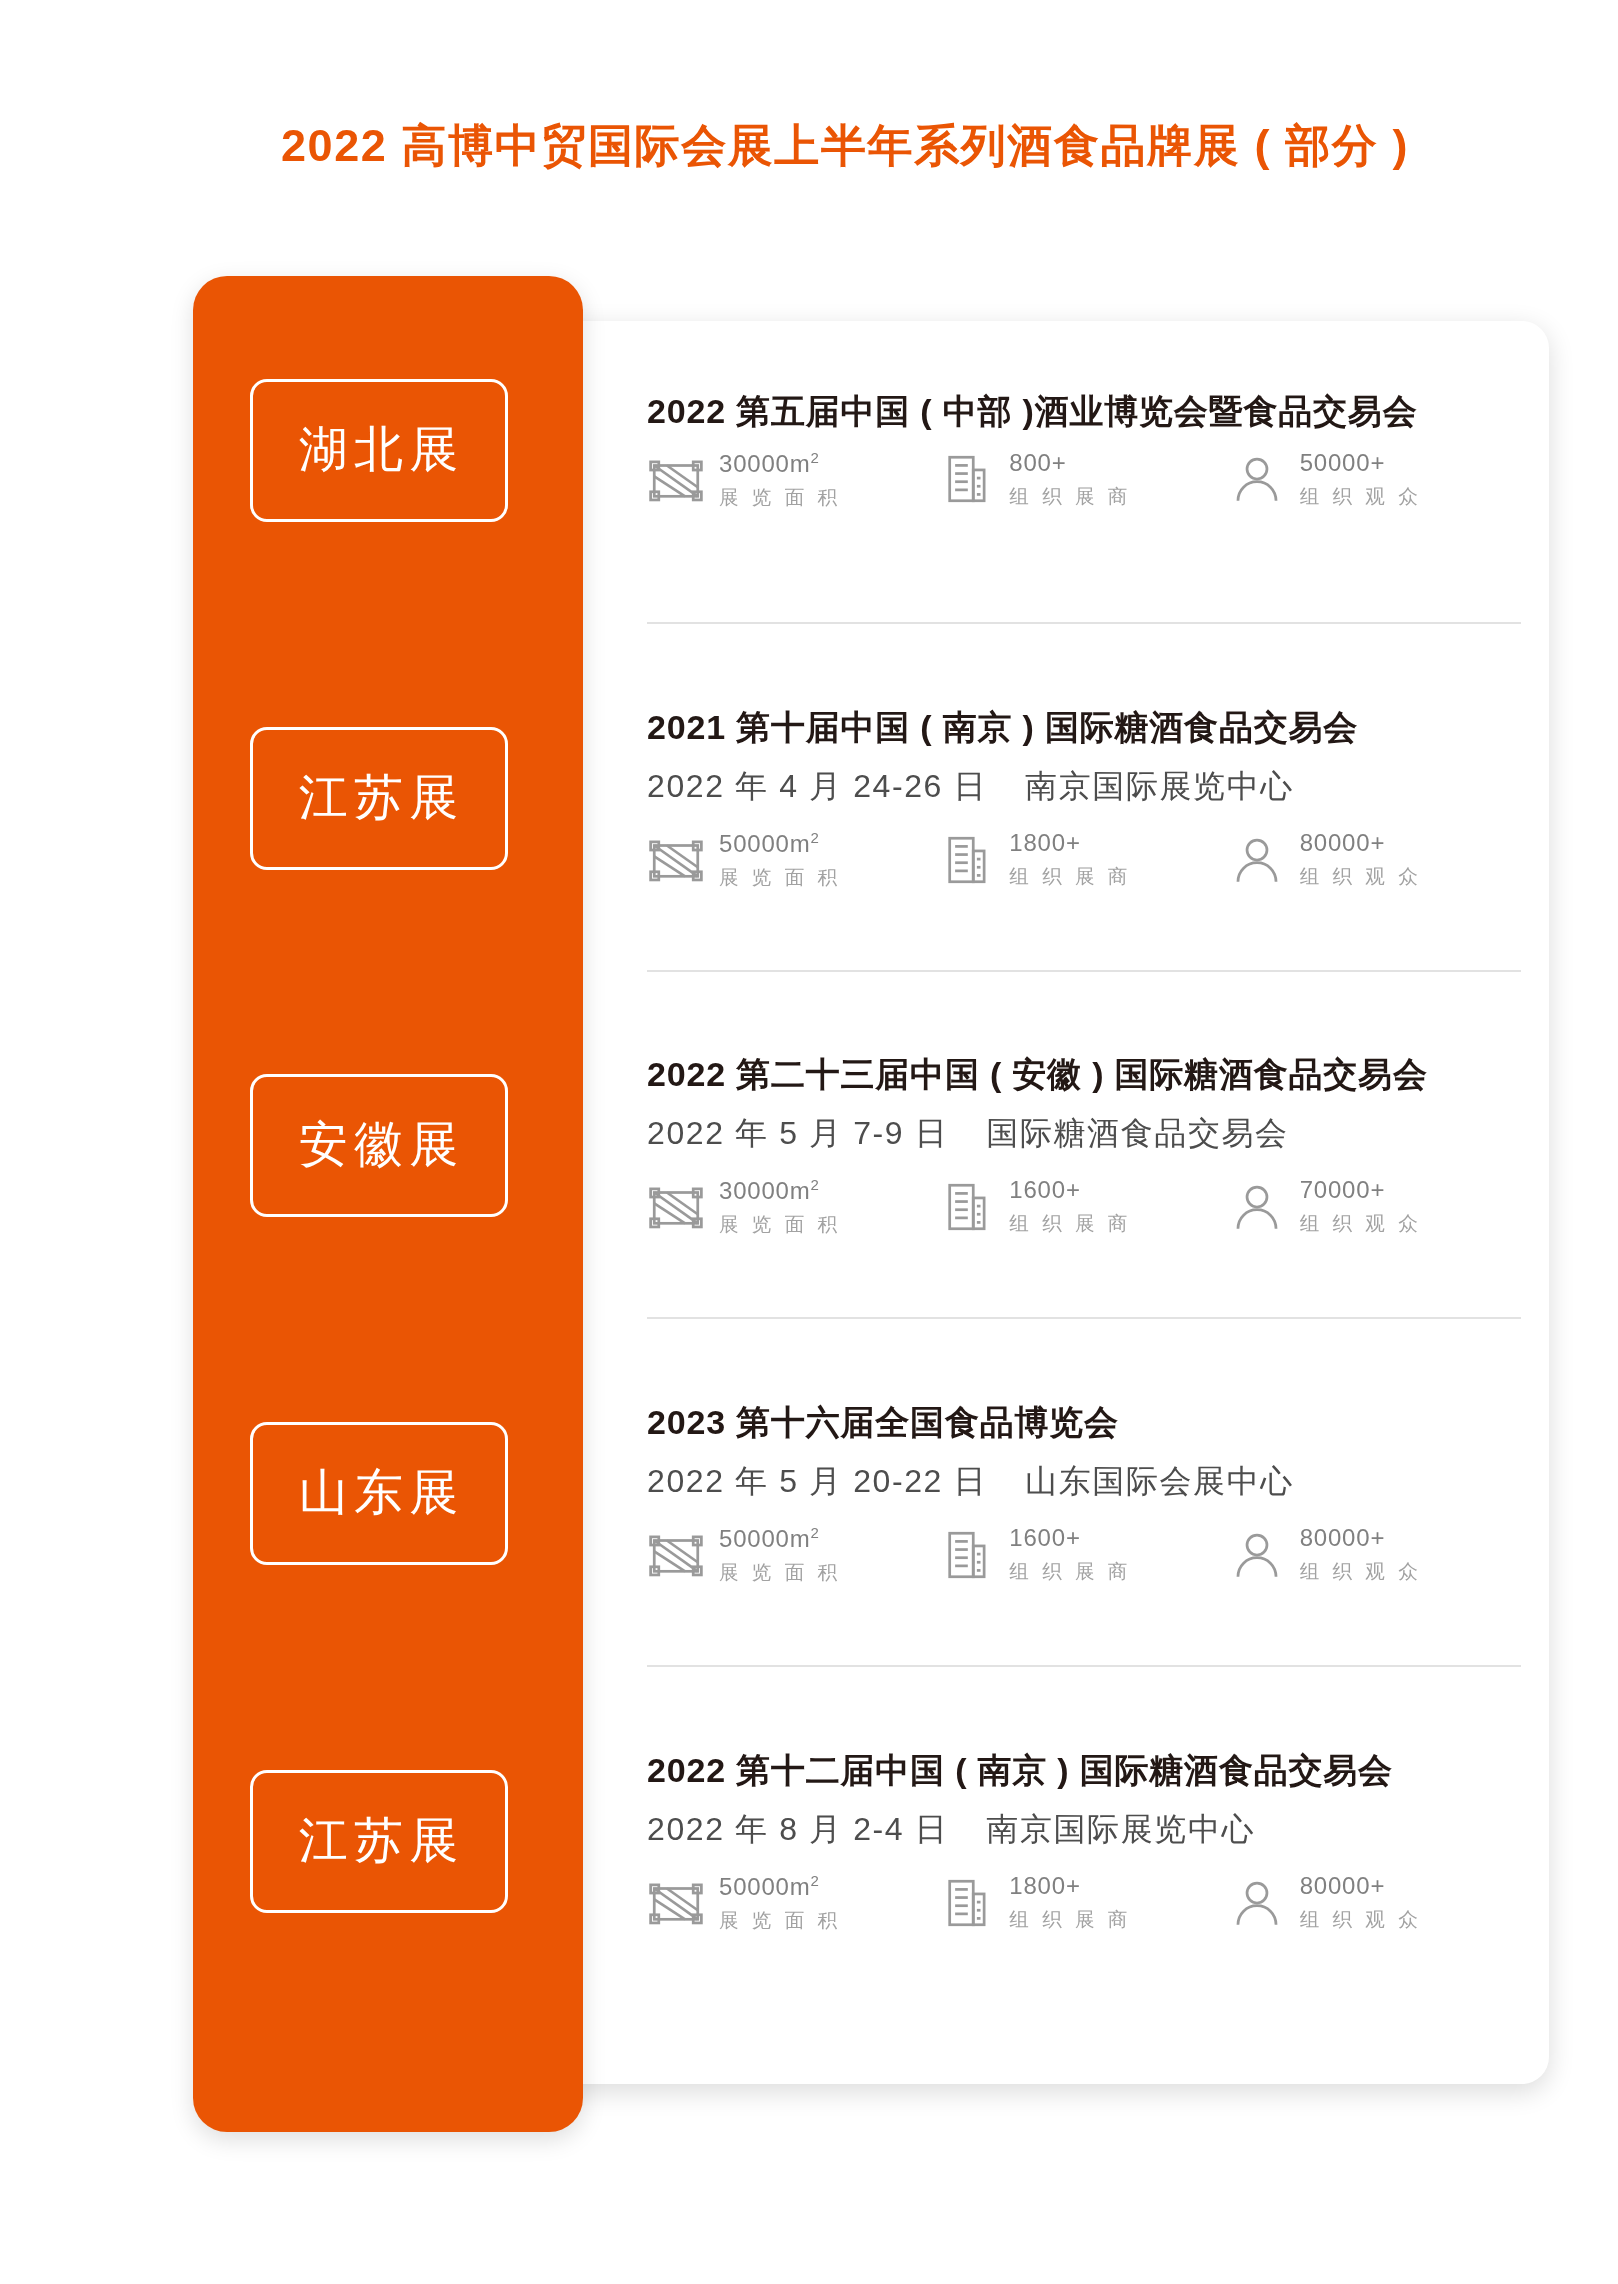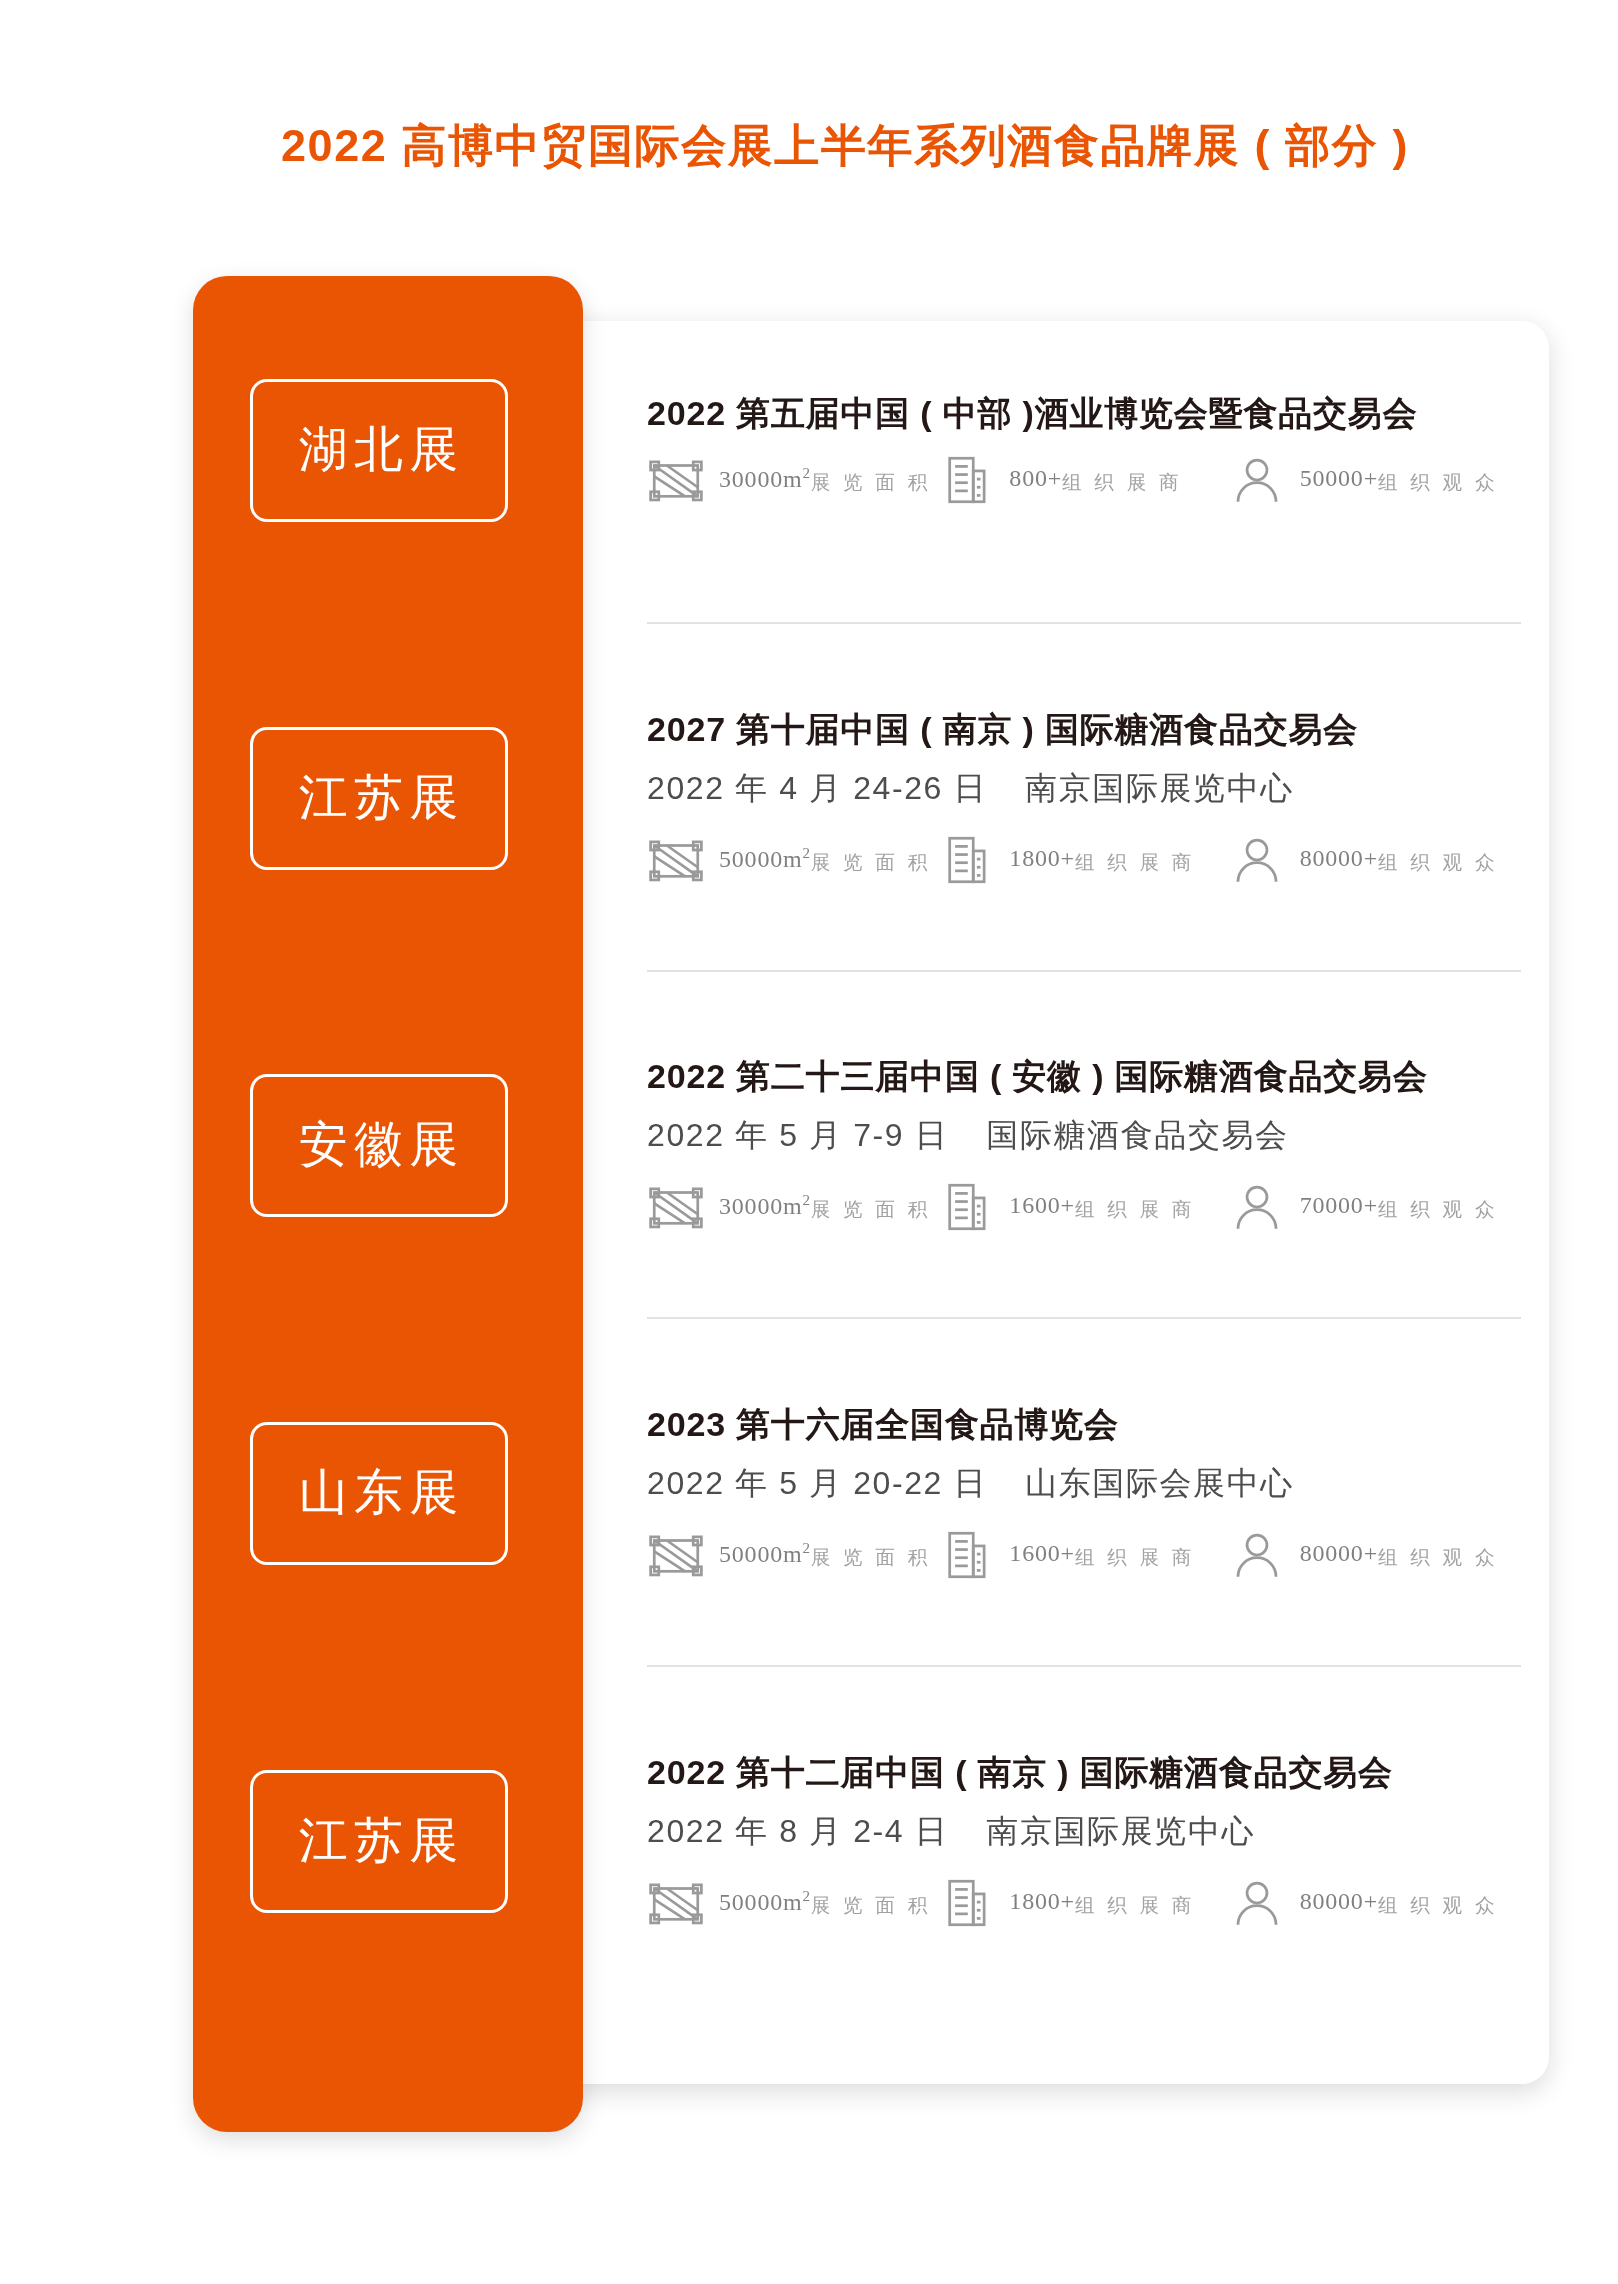--- a/index.html
+++ b/index.html
@@ -148,21 +148,21 @@
     width: 305px;
   }
   .stat .ico {
     width: 58px;
     height: 58px;
     flex: 0 0 58px;
     margin-right: 14px;
     color: #9a9a9a;
   }
   .stat .ico svg { display: block; width: 100%; height: 100%; }
-  .stat .txt { display: flex; flex-direction: row; font-family: Liberation Serif, serif; }
+  .stat .txt { display: flex; flex-direction: column; }
   .stat .val {
     font-size: 24px;
     color: #808080;
     letter-spacing: 0.8px;
     white-space: nowrap;
     line-height: 1.2;
   }
   .stat .val sup { font-size: 15px; vertical-align: super; }
   .stat .lab {
     font-size: 19.6px;
@@ -241,21 +241,21 @@
               </div>
             </div>
             <div class="divider"></div>
           </div>
         </div>
         <div class="row" style="top: 348px;">
           <div class="badge-wrap">
             <div class="badge">江苏展</div>
           </div>
           <div class="info">
-            <div class="ev-title">2027 第十届中国 ( 南京 ) 国际糖酒食品交易会</div>
+            <div class="ev-title">2021 第十届中国 ( 南京 ) 国际糖酒食品交易会</div>
             <div class="ev-sub"><span>2022 年 4 月 24-26 日</span><span class="venue">南京国际展览中心</span></div>
             <div class="stats">
               <div class="stat">
                 <span class="ico">
                   <svg viewBox="0 0 64 64" fill="none" stroke="currentColor" stroke-width="3">
                     <rect x="8" y="16" width="48" height="34"></rect>
                     <line x1="8" y1="16" x2="56" y2="50"></line>
                     <line x1="22" y1="16" x2="56" y2="40"></line>
                     <line x1="8" y1="28" x2="42" y2="50"></line>
                     <rect x="4" y="12" width="9" height="9"></rect>

